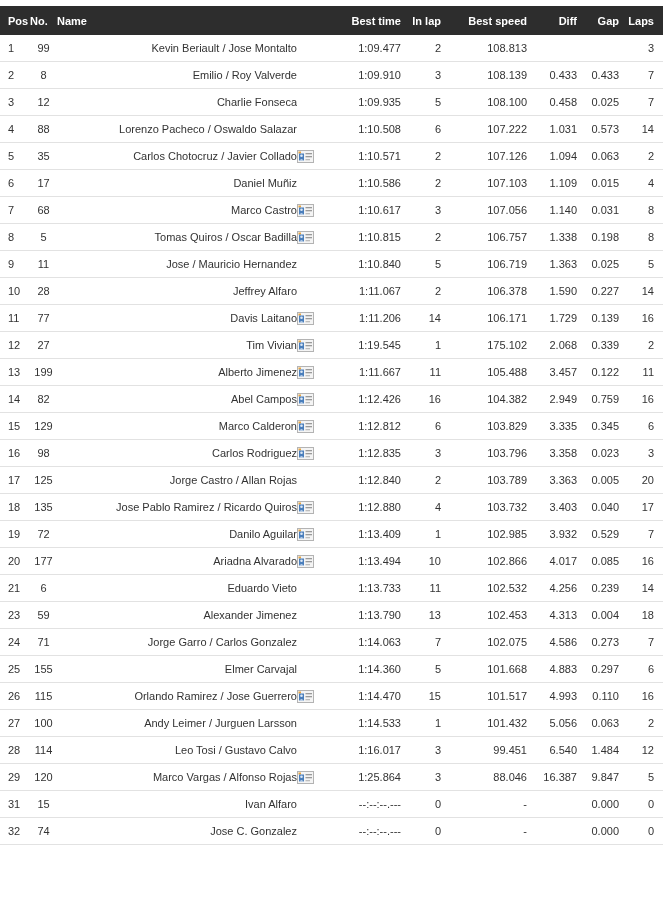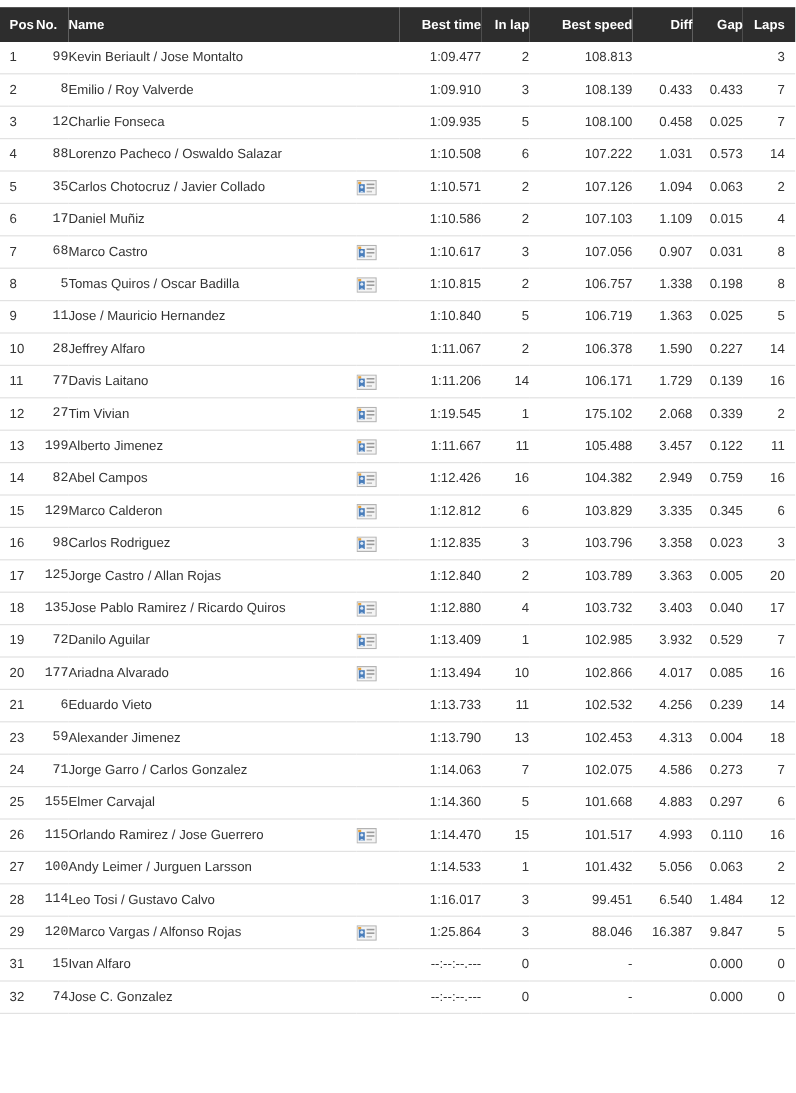--- a/index.html
+++ b/index.html
@@ -37,22 +37,22 @@
   table.timing td {
     height: 26px;
     padding: 0;
     border-bottom: 1px solid #e2e2e2;
     white-space: nowrap;
     overflow: hidden;
     background: #ffffff;
   }
   .c-pos   { padding-left: 8px !important; text-align: left; margin-left: 21px; }
   th.c-pos { padding-left: 8px !important; }
-  .c-no    { text-align: right; font-family: Liberation Mono, monospace; }
-  .c-name  { text-align: left; }
+  .c-no    { text-align: center; }
+  .c-name  { text-align: right; }
   .c-icon  { text-align: left; }
   .c-right { text-align: right; }
   .c-laps  { padding-right: 9px !important; text-align: right; }
   th.c-laps{ padding-right: 9px !important; }
   .icon-wrap {
     display: inline-block;
     width: 17px;
     height: 13px;
     vertical-align: middle;
   }
@@ -183,21 +183,21 @@
     <circle cx="4.5" cy="5.8" r="1.3" fill="#dce8f6"></circle>
     <path d="M2.6 10.5 Q4.5 8 6.4 10.5 Z" fill="#dce8f6"></path>
     <rect x="8.5" y="3" width="6.5" height="1.3" fill="#9a9a9a"></rect>
     <rect x="8.5" y="6" width="6.5" height="1.3" fill="#9a9a9a"></rect>
     <rect x="8.5" y="9" width="4.5" height="1.3" fill="#bdbdbd"></rect>
   </svg></span>
 </td>
           <td class="c-right">1:10.617</td>
           <td class="c-right">3</td>
           <td class="c-right">107.056</td>
-          <td class="c-right">0.907</td>
+          <td class="c-right">1.140</td>
           <td class="c-right">0.031</td>
           <td class="c-laps">8</td>
         </tr>
         <tr>
           <td class="c-pos">8</td>
           <td class="c-no">5</td>
           <td class="c-name">Tomas Quiros / Oscar Badilla</td>
           <td class="c-icon">
   <span class="icon-wrap"><svg width="17" height="13" viewBox="0 0 17 13" xmlns="http://www.w3.org/2000/svg">
     <rect x="0.5" y="0.5" width="16" height="12" fill="#f4f4f4" stroke="#b3b3b3"></rect>

